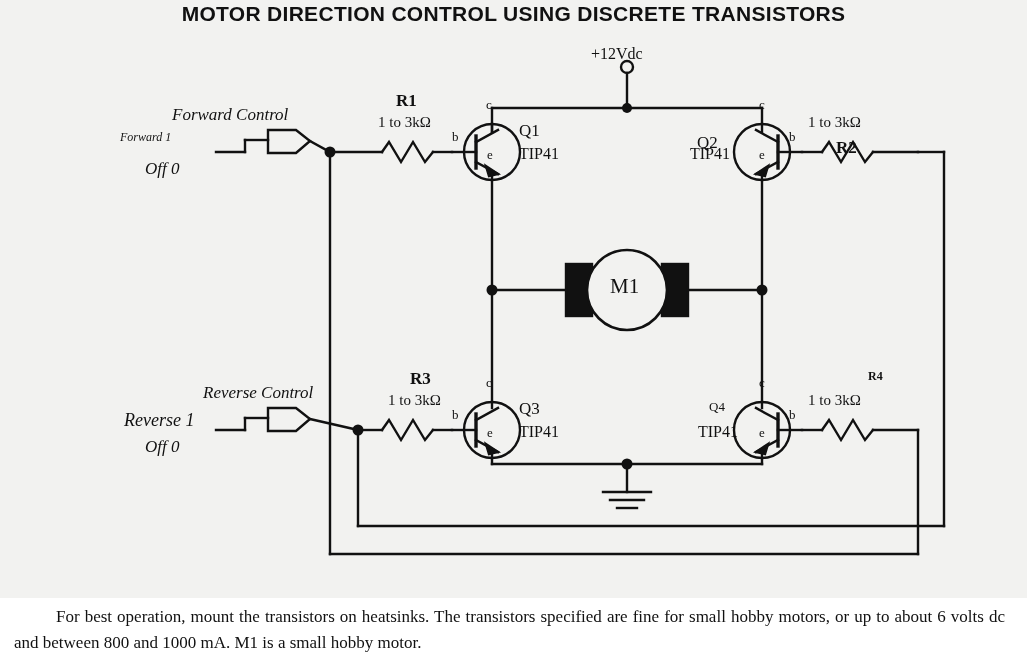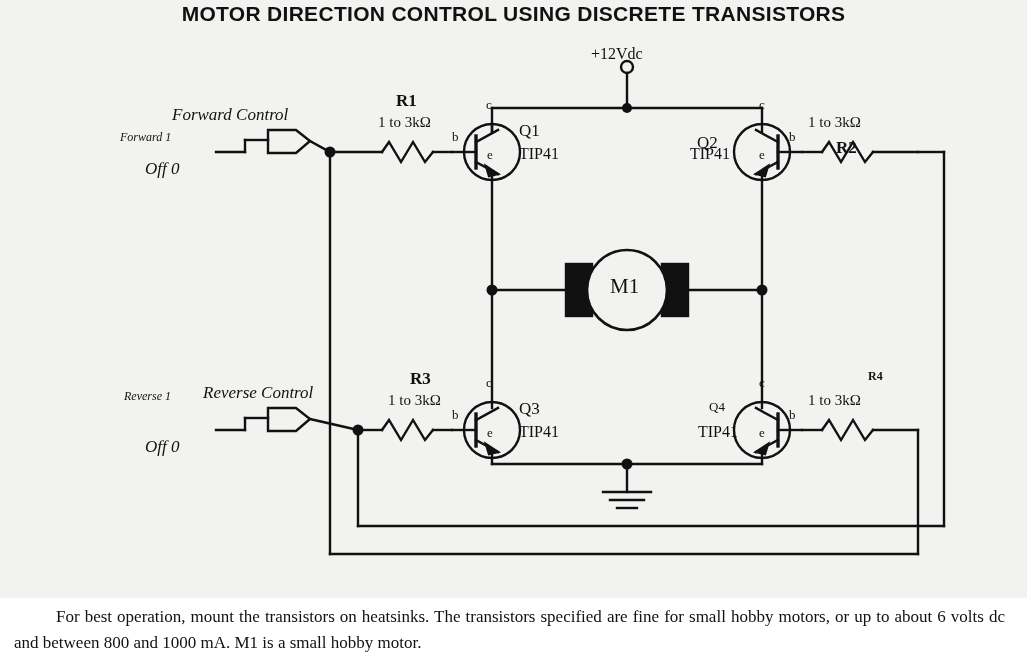--- a/index.html
+++ b/index.html
@@ -171,21 +171,21 @@
     </g>
   </svg>
 
   <div class="lbl serif" style="left:591px; top:45px; font-size:16px;">+12Vdc</div>
 
   <div class="lbl serif-i" style="left:172px; top:106px; font-size:17px;">Forward Control</div>
   <div class="lbl serif-i" style="left:120px; top:131px; font-size:12px;">Forward 1</div>
   <div class="lbl serif-i" style="left:145px; top:160px; font-size:17px;">Off 0</div>
 
   <div class="lbl serif-i" style="left:203px; top:384px; font-size:17px;text-align:right;">Reverse Control</div>
-  <div class="lbl serif-i" style="left:124px; top:390px; font-size:12px;">Reverse 1</div>
+  <div class="lbl serif-i" style="left:124px; top:411px; font-size:18px;">Reverse 1</div>
   <div class="lbl serif-i" style="left:145px; top:438px; font-size:17px;">Off 0</div>
 
   <div class="lbl serif" style="left:396px; top:92px; font-size:17px; font-weight:bold;">R1</div>
   <div class="lbl serif" style="left:378px; top:114px; font-size:15px;">1 to 3kΩ</div>
 
   <div class="lbl serif" style="left:836px; top:92px; font-size:17px; font-weight:bold;margin-top:47px;">R2</div>
   <div class="lbl serif" style="left:808px; top:114px; font-size:15px;">1 to 3kΩ</div>
 
   <div class="lbl serif" style="left:410px; top:370px; font-size:17px; font-weight:bold;">R3</div>
   <div class="lbl serif" style="left:388px; top:392px; font-size:15px;">1 to 3kΩ</div>

